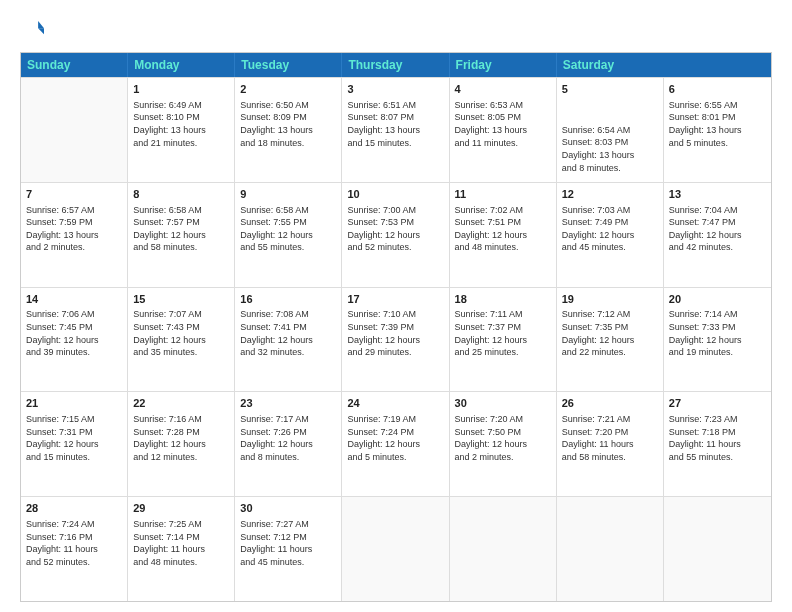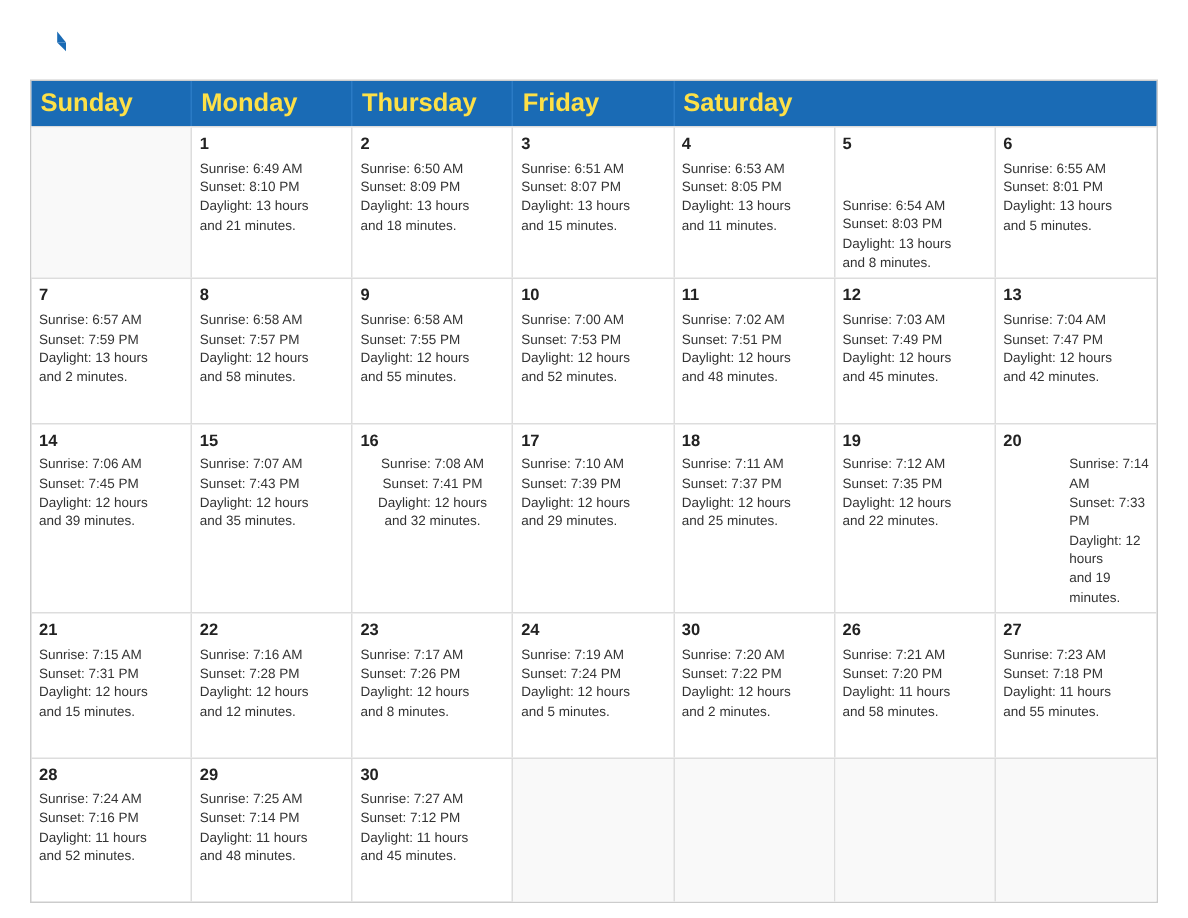--- a/index.html
+++ b/index.html
@@ -52,22 +52,22 @@
       display: flex;
       flex-direction: column;
       border: 1px solid #ccc;
     }
     .cal-header {
       display: grid;
       grid-template-columns: repeat(7, 1fr);
       background: #1a6bb5;
     }
     .cal-header-cell {
-      color: #fde047;
-      font-size: 17px;
+      color: #5eead4;
+      font-size: 12px;
       font-weight: bold;
       padding: 5px 6px;
       text-align: left;
       border-right: 1px solid #2a7bc5;
     }
     .cal-header-cell:last-child { border-right: none; }
     .cal-body {
       flex: 1;
       display: flex;
       flex-direction: column;
@@ -122,20 +122,21 @@
     <div class="title-block">
       <div class="month-title"></div>
       <div class="subtitle"></div>
     </div>
   </div>
 
   <div class="calendar">
     <div class="cal-header">
     <div class="cal-header-cell">Sunday</div>
         <div class="cal-header-cell">Monday</div>
+        <div class="cal-header-cell">Tuesday</div>
         <div class="cal-header-cell">Thursday</div>
         <div class="cal-header-cell">Friday</div>
         <div class="cal-header-cell">Saturday</div>
       </div>
     <div class="cal-body">
     <div class="cal-row">
           <div class="cal-cell empty"></div>
           <div class="cal-cell">
             <span class="day-num">1</span>
             <div class="cell-text" style="white-space: pre-line;">Sunrise: 6:49 AM
@@ -240,21 +241,21 @@
           </div>
           <div class="cal-cell">
             <span class="day-num">15</span>
             <div class="cell-text" style="white-space: pre-line;">Sunrise: 7:07 AM
 Sunset: 7:43 PM
 Daylight: 12 hours
 and 35 minutes.</div>
           </div>
           <div class="cal-cell">
             <span class="day-num">16</span>
-            <div class="cell-text" style="white-space: pre-line; text-align: center;">Sunrise: 7:08 AM
+            <div class="cell-text" style="white-space: pre-line;">Sunrise: 7:08 AM
 Sunset: 7:41 PM
 Daylight: 12 hours
 and 32 minutes.</div>
           </div>
           <div class="cal-cell">
             <span class="day-num">17</span>
             <div class="cell-text" style="white-space: pre-line;">Sunrise: 7:10 AM
 Sunset: 7:39 PM
 Daylight: 12 hours
 and 29 minutes.</div>
@@ -268,21 +269,21 @@
           </div>
           <div class="cal-cell">
             <span class="day-num">19</span>
             <div class="cell-text" style="white-space: pre-line;">Sunrise: 7:12 AM
 Sunset: 7:35 PM
 Daylight: 12 hours
 and 22 minutes.</div>
           </div>
           <div class="cal-cell">
             <span class="day-num">20</span>
-            <div class="cell-text" style="white-space: pre-line; margin-left: 44px;">Sunrise: 7:14 AM
+            <div class="cell-text" style="white-space: pre-line;">Sunrise: 7:14 AM
 Sunset: 7:33 PM
 Daylight: 12 hours
 and 19 minutes.</div>
           </div>
         </div>
         <div class="cal-row">
           <div class="cal-cell">
             <span class="day-num">21</span>
             <div class="cell-text" style="white-space: pre-line;">Sunrise: 7:15 AM
 Sunset: 7:31 PM
@@ -306,21 +307,21 @@
           <div class="cal-cell">
             <span class="day-num">24</span>
             <div class="cell-text" style="white-space: pre-line;">Sunrise: 7:19 AM
 Sunset: 7:24 PM
 Daylight: 12 hours
 and 5 minutes.</div>
           </div>
           <div class="cal-cell">
             <span class="day-num">30</span>
             <div class="cell-text" style="white-space: pre-line;">Sunrise: 7:20 AM
-Sunset: 7:22 PM
+Sunset: 7:50 PM
 Daylight: 12 hours
 and 2 minutes.</div>
           </div>
           <div class="cal-cell">
             <span class="day-num">26</span>
             <div class="cell-text" style="white-space: pre-line;">Sunrise: 7:21 AM
 Sunset: 7:20 PM
 Daylight: 11 hours
 and 58 minutes.</div>
           </div>

